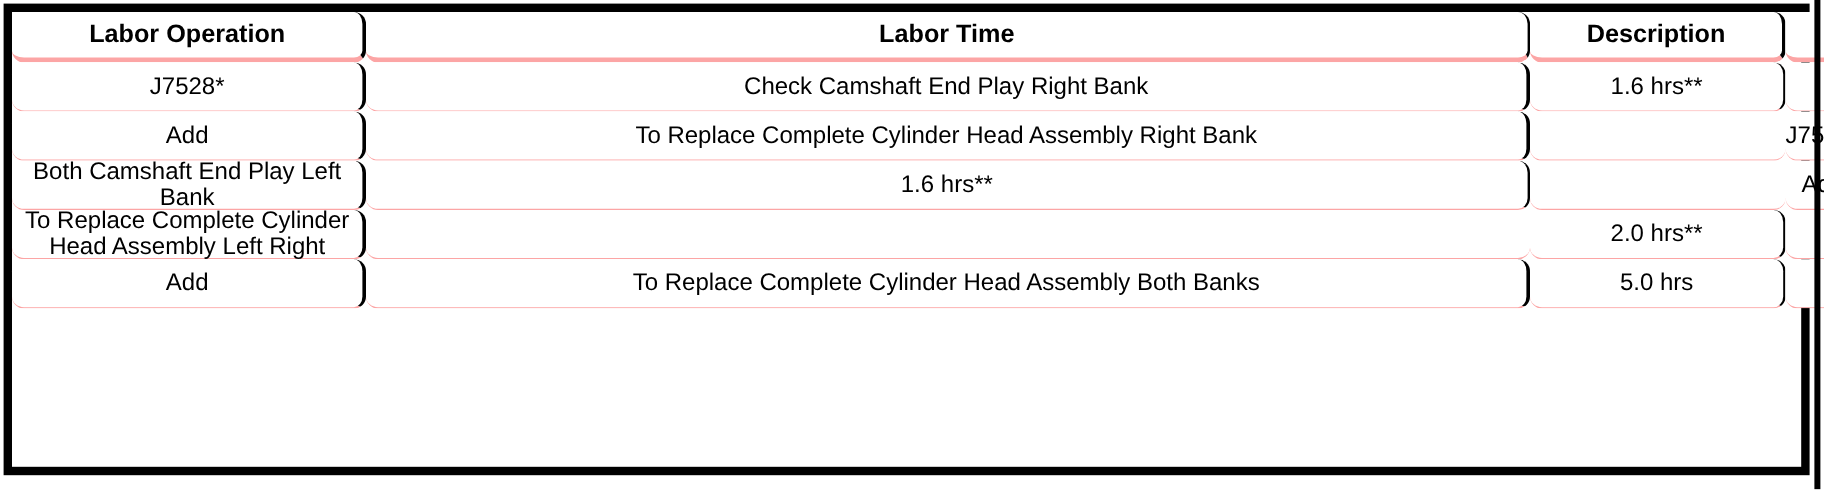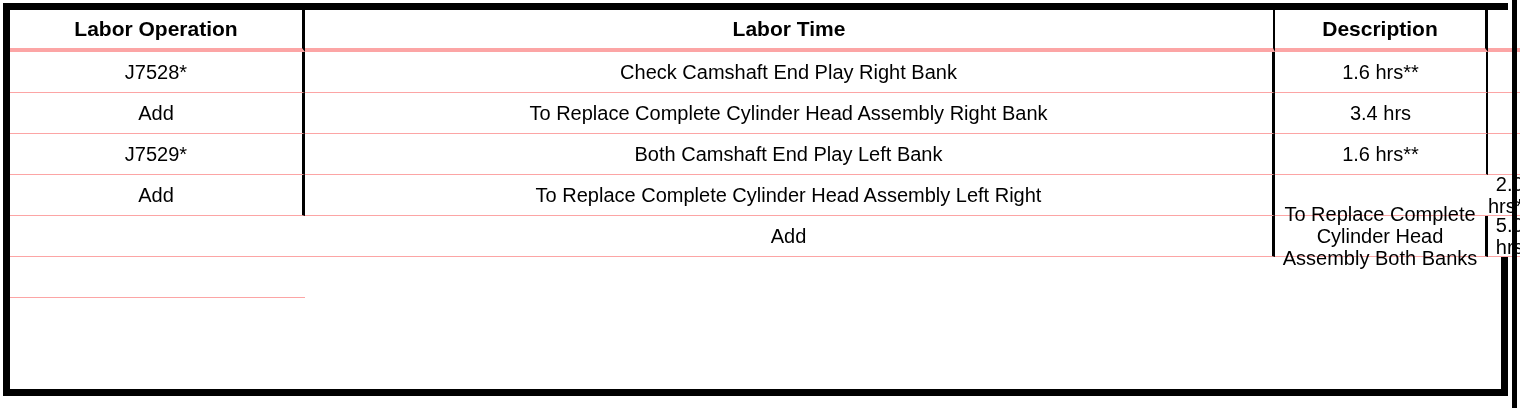--- a/index.html
+++ b/index.html
@@ -46,20 +46,21 @@
   .cell {
     box-sizing: border-box;
     display: flex;
     align-items: center;
     justify-content: center;
     text-align: center;
     font-size: 20px;
     line-height: 1.1;
     background: #ffffff;
     border-bottom: 1px solid #fca5a5;
+    border-radius: 10px;
   }
   .cell.c1, .cell.c2 { border-right: 3px solid #000000; }
   .cell.c3 { border-right: 2px solid #000000; }
   .cell.c4 { border-right: none; }
   .hdr {
     font-weight: bold;
     font-size: 21px;
     border-bottom-width: 4px;
   }
   .footer {
@@ -90,21 +91,20 @@
       <div class="cell c2 hdr">Description</div>
       <div class="cell c4 hdr"></div>
 
       <div class="cell c1">J7528*</div>
       <div class="cell c2">Check Camshaft End Play Right Bank</div>
       <div class="cell c3">1.6 hrs**</div>
       <div class="cell c4"></div>
 
       <div class="cell c1">Add</div>
       <div class="cell c2">To Replace Complete Cylinder Head Assembly Right Bank</div>
-      <div class="cell c3">3.4 hrs</div>
       <div class="cell c4"></div>
 
       <div class="cell c1">J7529*</div>
       <div class="cell c2">Both Camshaft End Play Left Bank</div>
       <div class="cell c3">1.6 hrs**</div>
       <div class="cell c4"></div>
 
       <div class="cell c1">Add</div>
       <div class="cell c2">To Replace Complete Cylinder Head Assembly Left Right</div>
       <div class="cell c4"></div>

